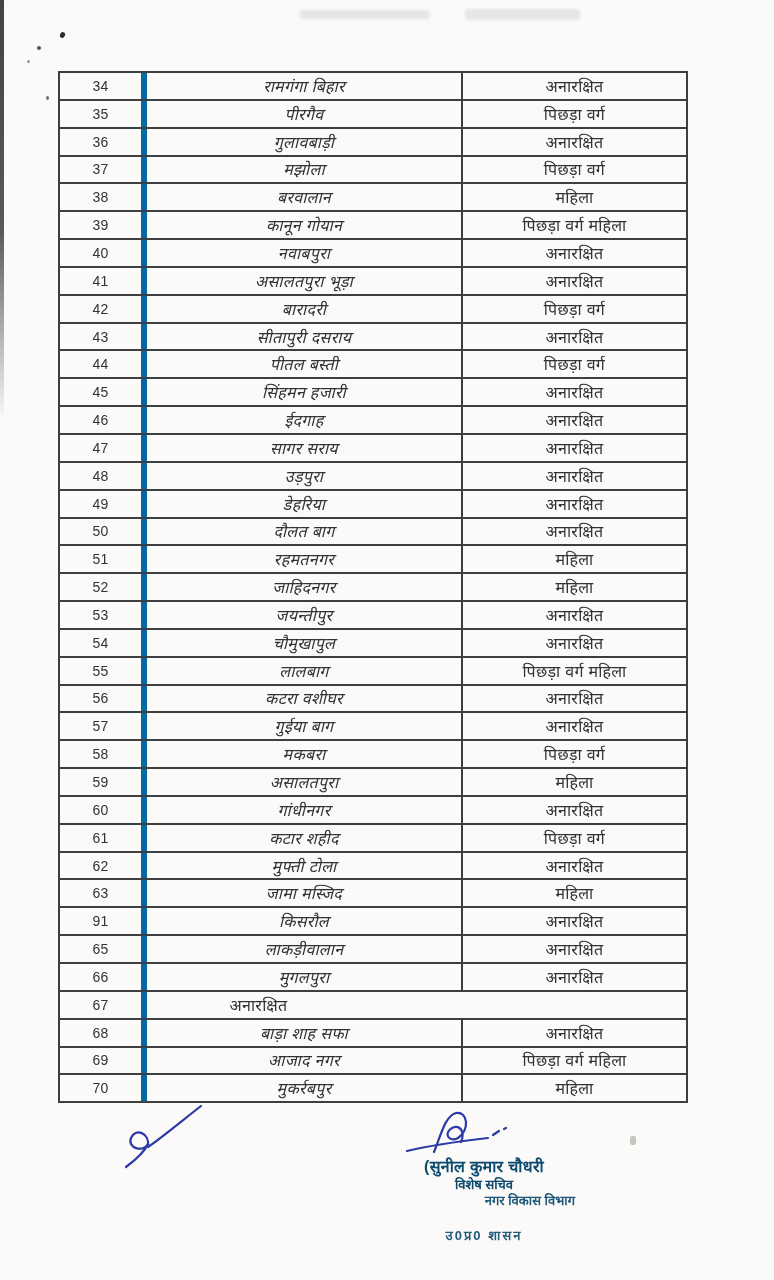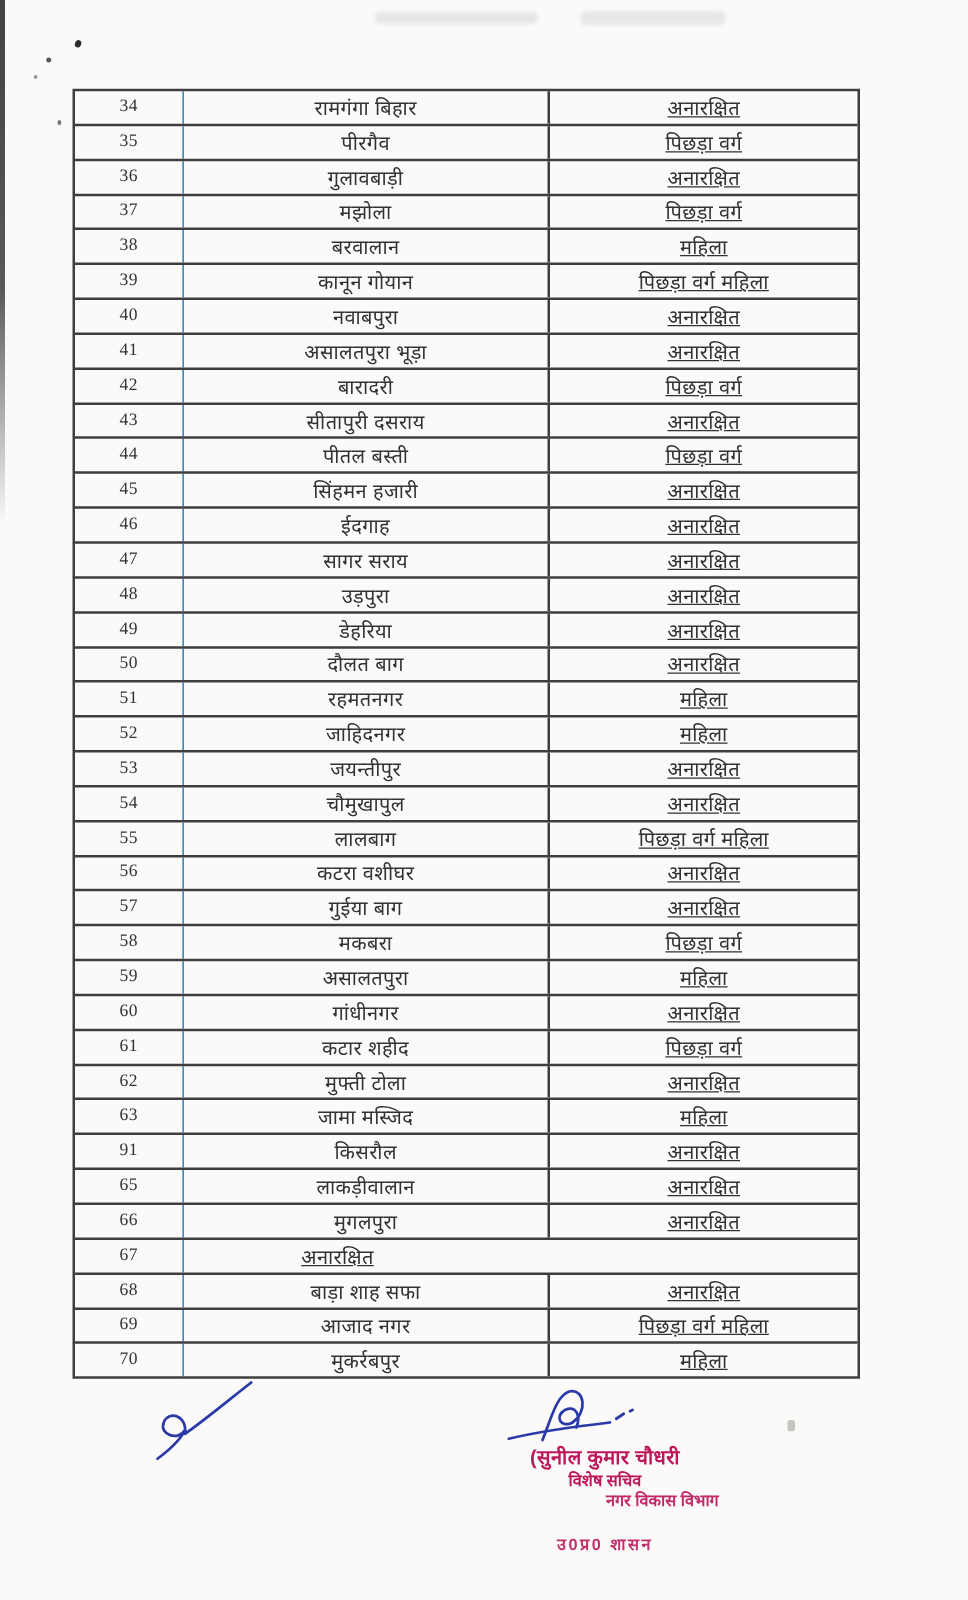--- a/index.html
+++ b/index.html
@@ -40,29 +40,29 @@
   .trow {
     flex:1; display:flex; min-height:0;
     border-bottom:2px solid #3e3e3e;
   }
   .trow:last-child { border-bottom:none;text-align:center; }
   .tcell {
     display:flex; align-items:center; justify-content:center;
     color:#323232; box-sizing:border-box; overflow:hidden;
     letter-spacing:.3px;
   }
-  .c-no   { width:87px;  border-right:1px solid #0369a1; font-size:14px;font-family:Liberation Serif, serif; }
-  .c-name { flex:1;      border-right:2px solid #3e3e3e; font-size:16px; }
-  .c-cat  { width:246px; font-size:16px;text-decoration:underline; }
+  .c-no   { width:87px;  border-right:6px solid #0369a1; font-size:14px; }
+  .c-name { flex:1;      border-right:2px solid #3e3e3e; font-size:16px;font-style:italic; }
+  .c-cat  { width:223px; font-size:16px; }
 
   
   .ink-overlay { position:absolute; left:0; top:0; width:774px; height:1280px; pointer-events:none; }
   .stamp-block {
     position:absolute; left:393px; top:1158px; width:182px;
-    text-align:center; color:#be185d; line-height:1.12;
+    text-align:center; color:#0c4a6e; line-height:1.12;
   }
   .stamp-line1 { font-size:16px; font-weight:bold; letter-spacing:.3px; }
   .stamp-line2 { font-size:13px; font-weight:bold; margin-top:2px; }
   .stamp-line3 { font-size:13px; font-weight:bold; margin-top:2px; opacity:.92;text-align:right; }
   .stamp-line4 { font-size:13px; font-weight:bold; margin-top:20px; letter-spacing:2px; opacity:.9; }
 </style>
 </head>
 <body>
 
 <div class="scan-edge-left"></div>

